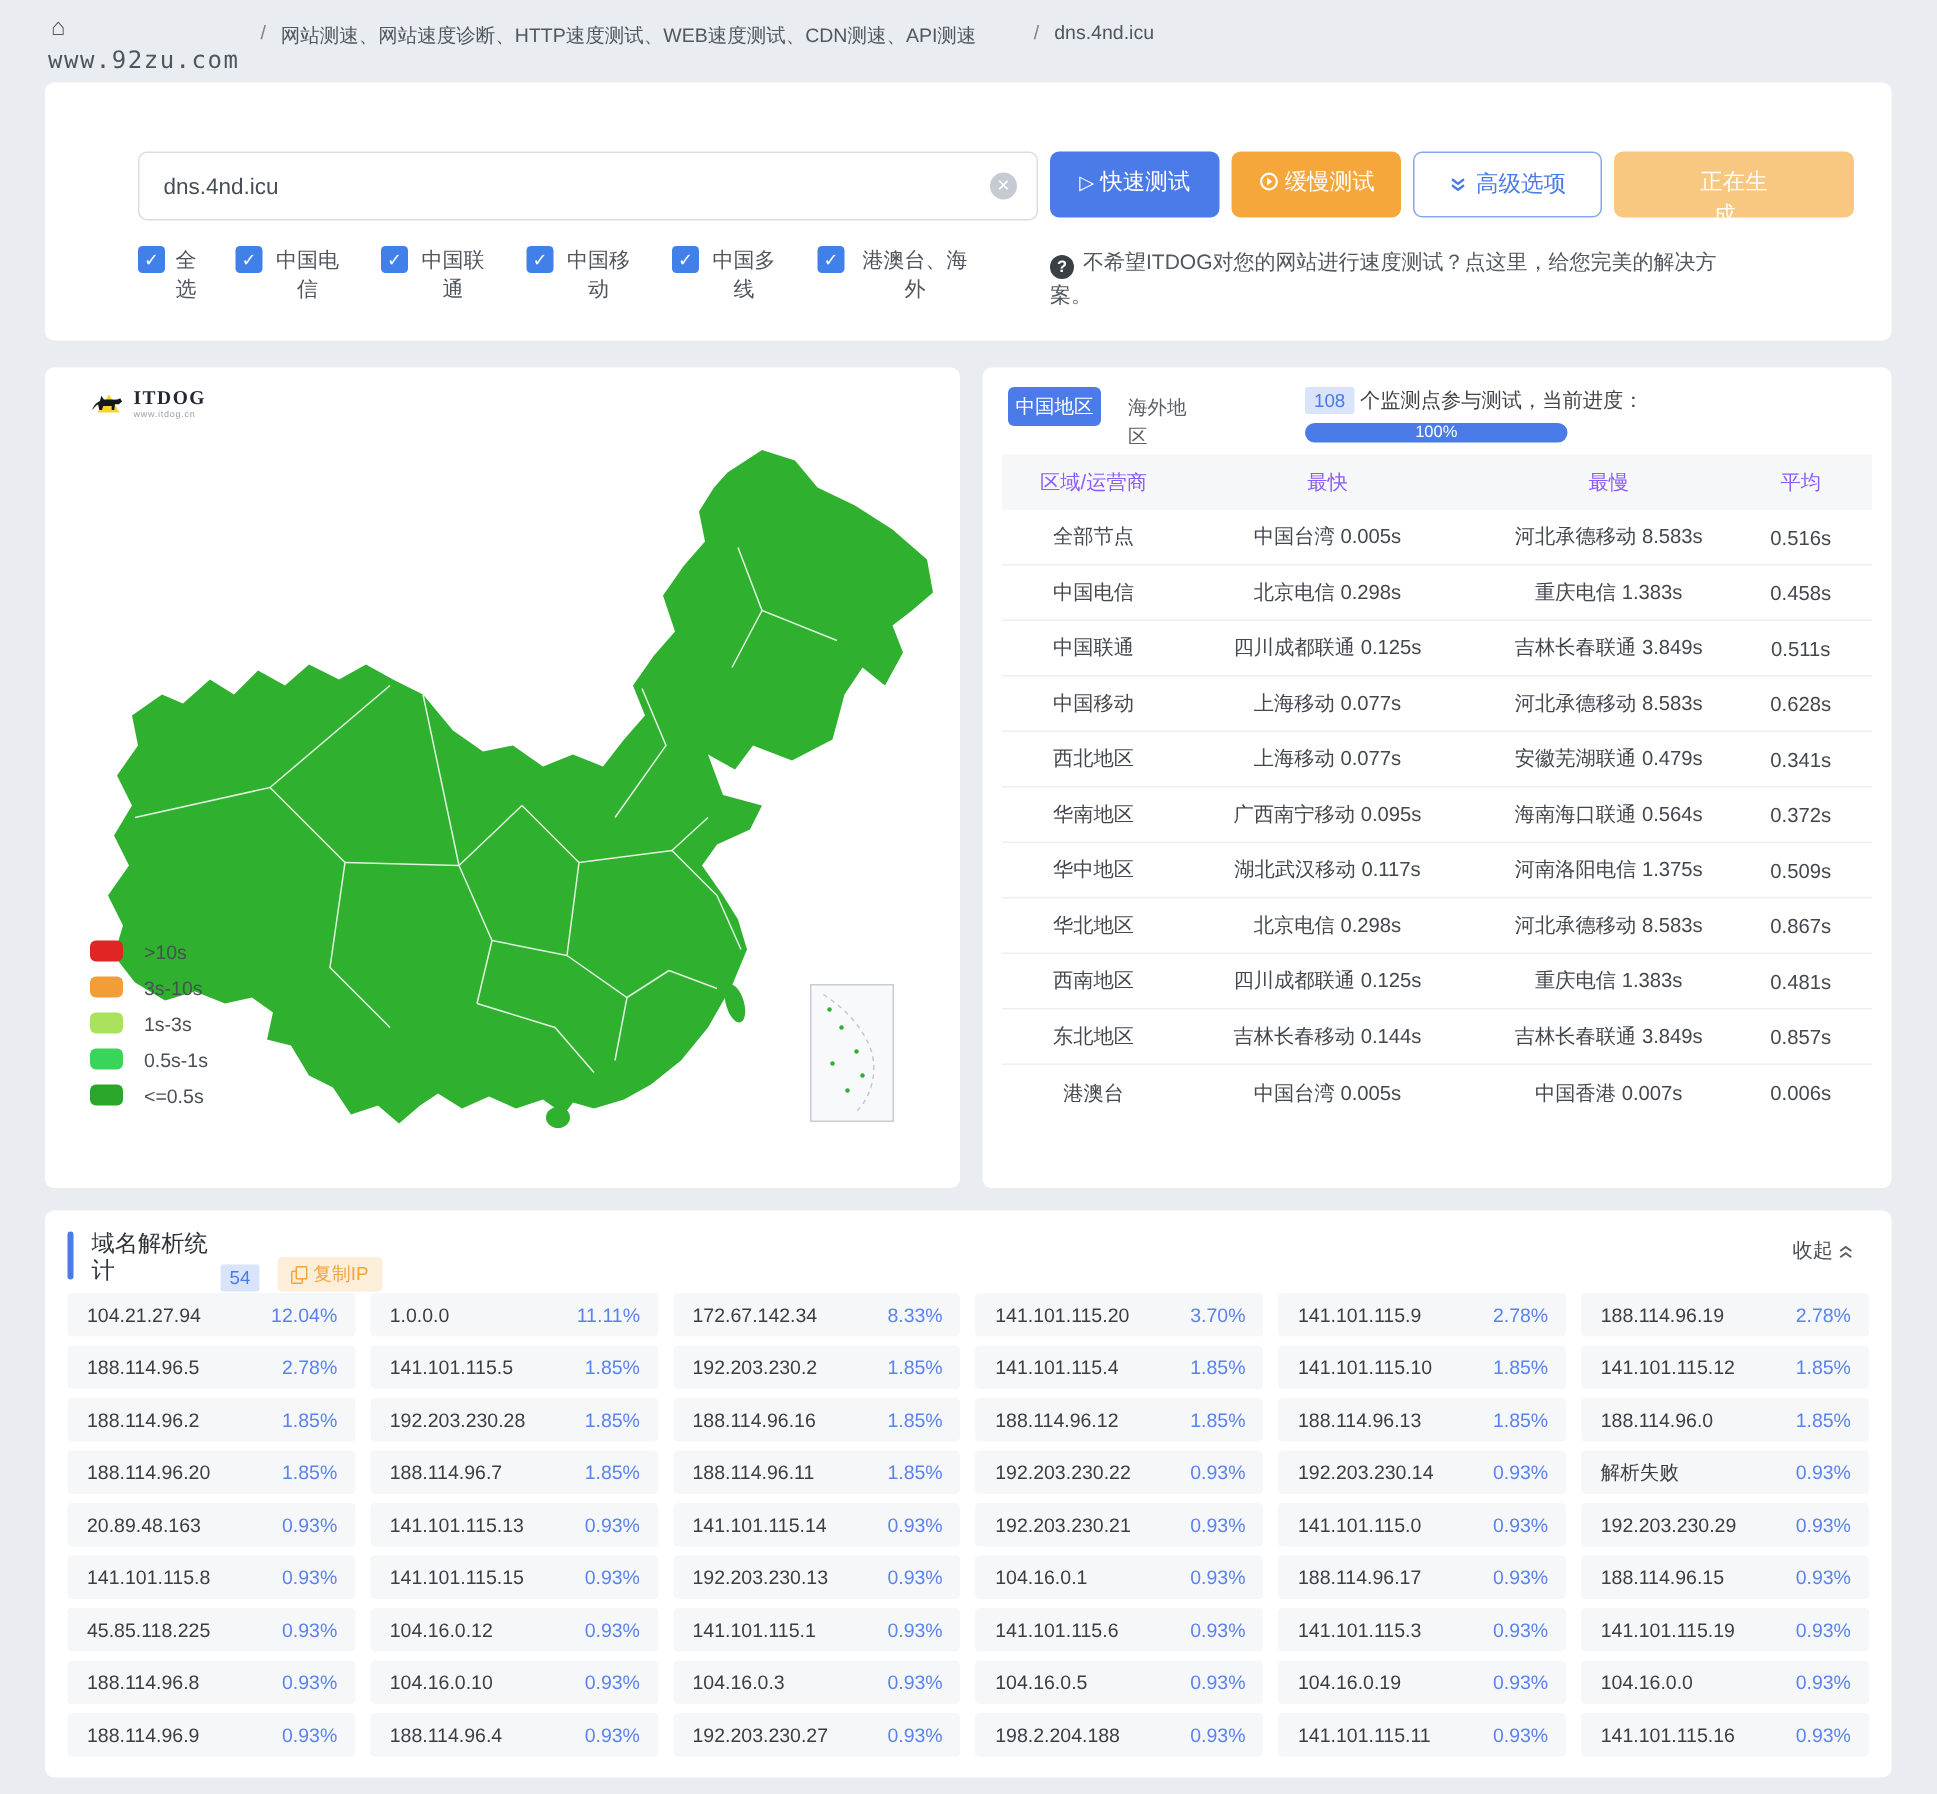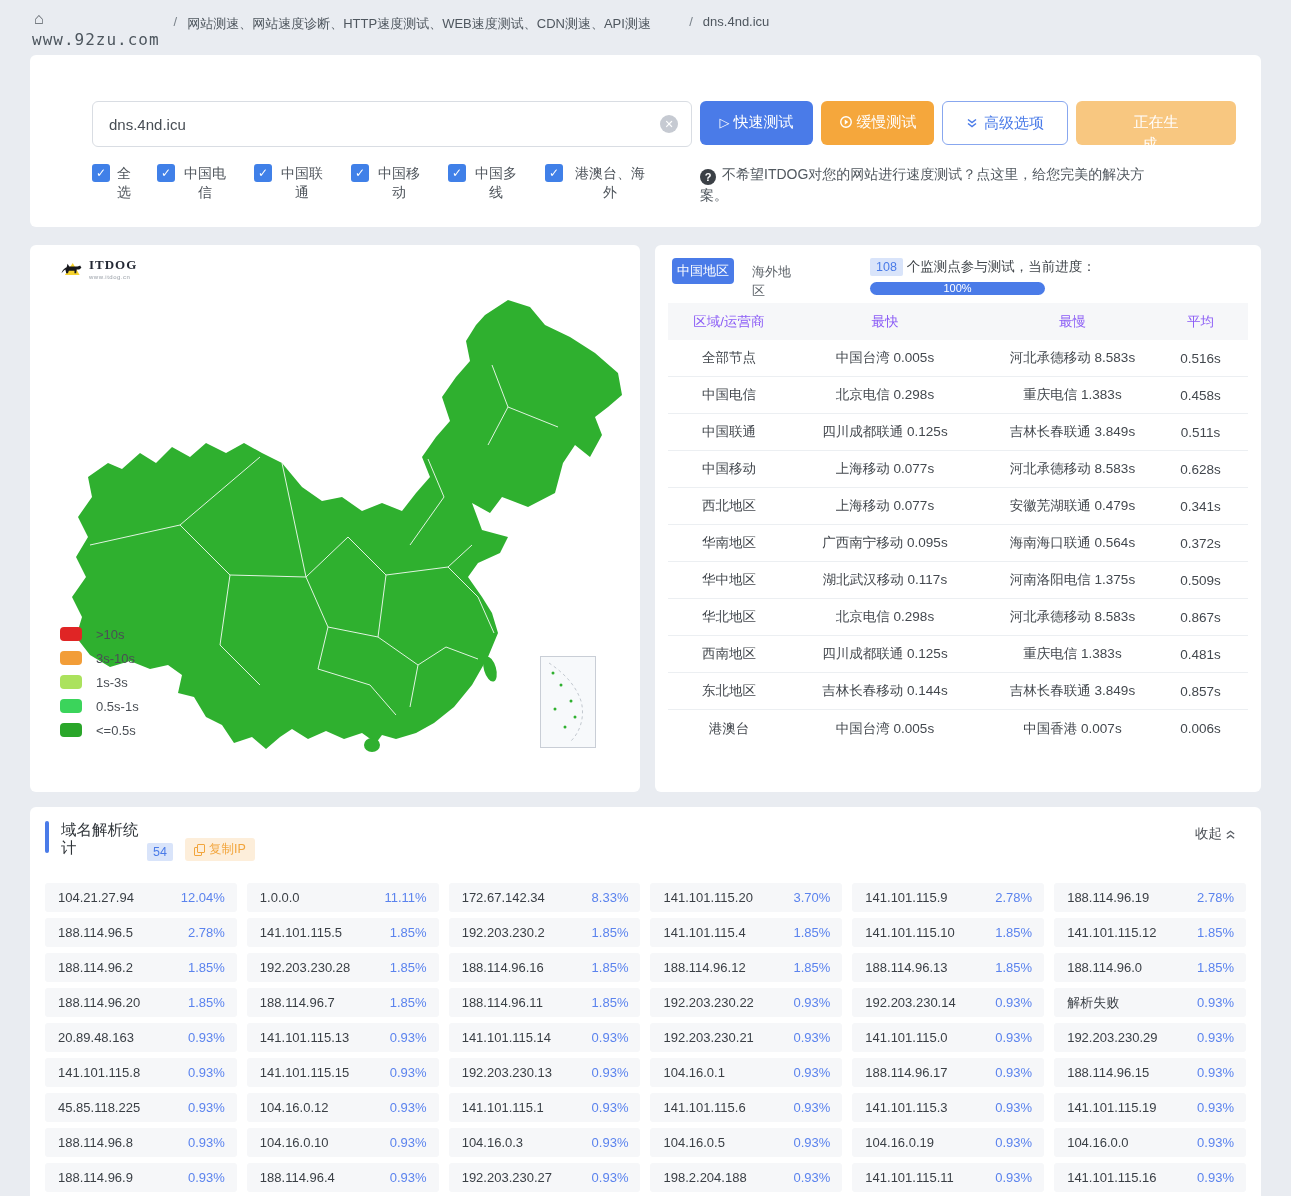--- a/index.html
+++ b/index.html
@@ -87,21 +87,21 @@
   .vbar { width:4px; height:32px; background:#4a7be8; border-radius:2px; margin-right:12px; align-self:flex-start; }
   .b-title { width:84px; font-size:15.5px; color:#2e3338; line-height:18px; align-self:flex-start; }
   .badge-count { margin-left:2px; }
   .copy-btn { margin-left:12px; display:flex; align-items:center; background:#fdeeda; color:#f2a53c; font-size:12.5px; padding:3px 9px; border-radius:3px; cursor:pointer; }
   .copy-ic { position:relative; width:11px; height:12px; margin-right:4px; }
   .copy-ic i { position:absolute; width:8px; height:9px; border:1px solid #f2a53c; border-radius:1px; }
   .copy-ic i:first-child { left:0; bottom:0; }
   .copy-ic i:last-child { right:0; top:0; background:#fdeeda; }
   .collapse { position:absolute; right:10px; top:4px; display:flex; align-items:center; gap:3px; font-size:13.5px; color:#4a4f55; cursor:pointer; }
 
-  .ip-grid { margin-top:22px; display:grid; grid-template-columns:repeat(6,1fr); column-gap:10px; row-gap:6px; }
+  .ip-grid { margin-top:1px; display:grid; grid-template-columns:repeat(6,1fr); column-gap:10px; row-gap:6px; }
   .ip-cell { height:29px; background:#f6f7f9; border-radius:3px; display:flex; justify-content:space-between; align-items:center; padding:0 12px 0 13px; cursor:pointer; }
   .ip { font-size:13px; color:#3a3f45; }
   .pct { font-size:13px; color:#5b83ee; }
 </style>
 </head>
 <body>
 
 <div class="page">
 
   <div class="breadcrumb">

